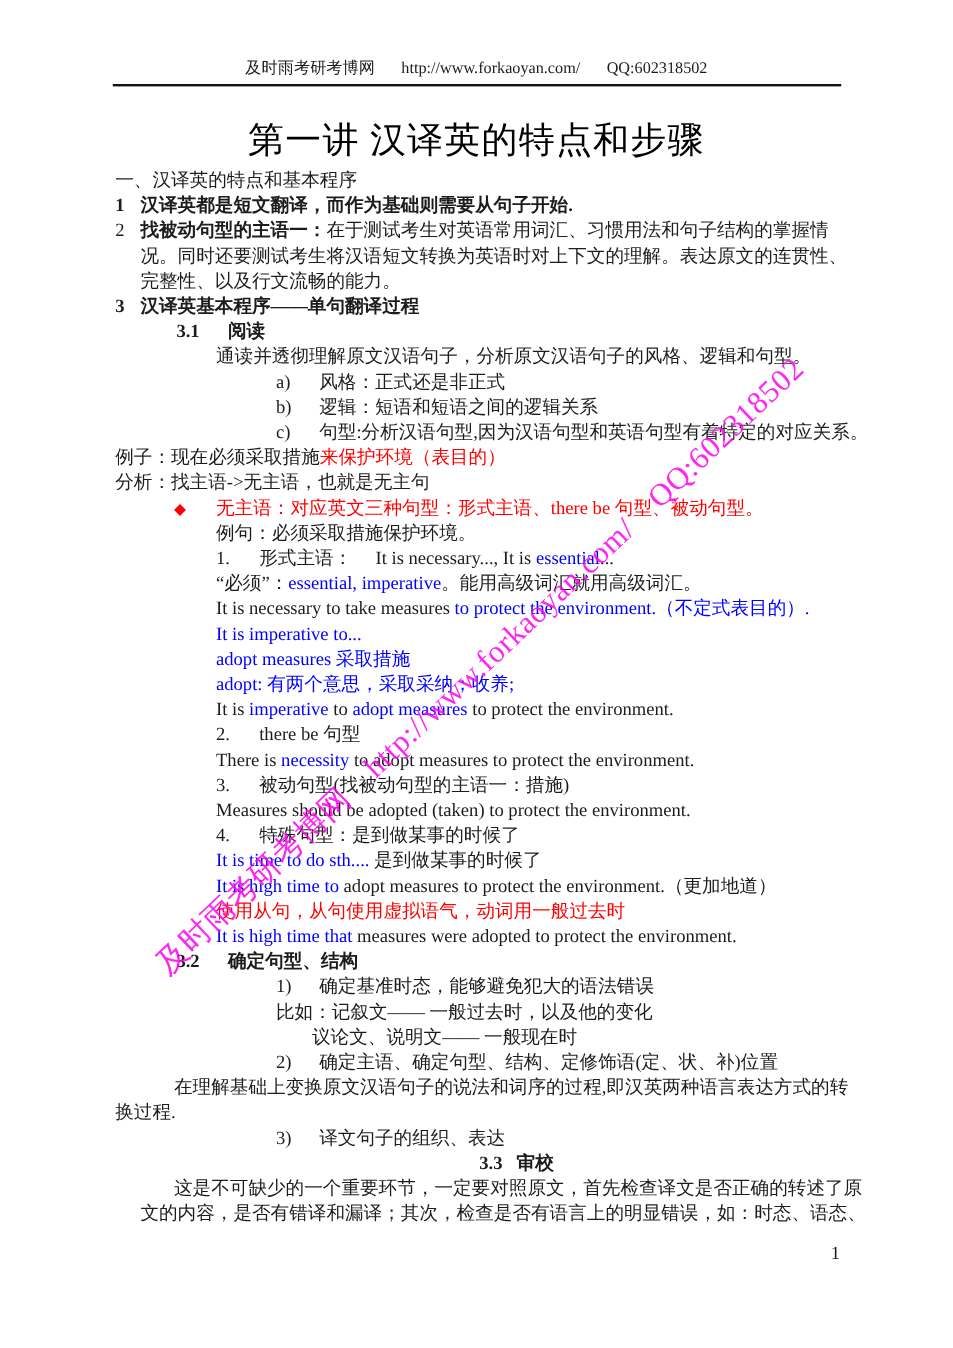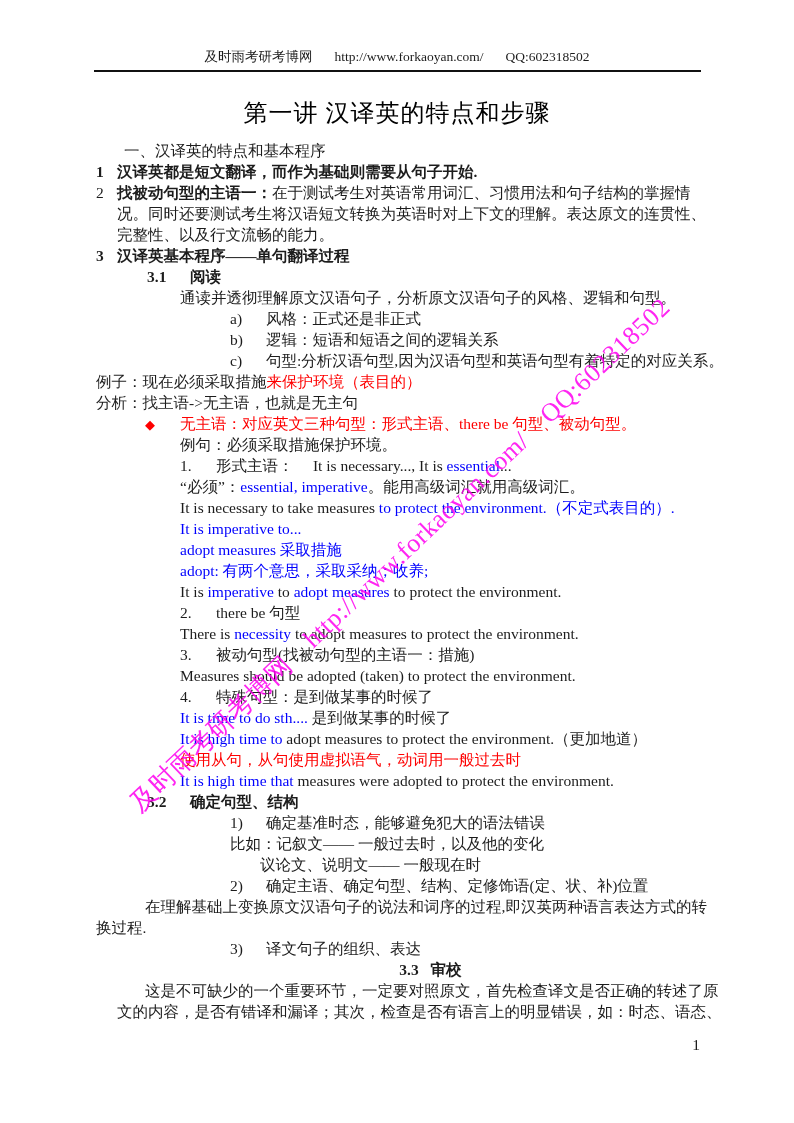--- a/index.html
+++ b/index.html
@@ -27,21 +27,21 @@
   }
   .hdr span{margin:0 11px;}
   .rule{
     position:absolute;top:70px;left:94px;width:607px;
     border-top:2px solid #111;height:0;
   }
 
   
   .title{
     position:absolute;top:97px;left:0;width:100%;
-    text-align:center;font-size:24px;color:#000;
+    text-align:center;font-size:30px;color:#000;
     letter-spacing:1px;
   }
 
   
   #content{
     position:absolute;top:140px;left:96px;width:606px;
   }
   .line{
     height:21px;line-height:21px;font-size:15.5px;
     white-space:nowrap;
@@ -78,21 +78,21 @@
 
   <div class="hdr">
     <span>及时雨考研考博网</span><span>http://www.forkaoyan.com/</span><span>QQ:602318502</span>
   </div>
 
   <div class="rule"></div>
 
   <div class="title">第一讲 汉译英的特点和步骤</div>
 
   <div id="content">
-      <div class="line" style="padding-left: 0px; margin-left: 28px;"><span class="sg-k">一、汉译英的特点和基本程序</span></div>
+      <div class="line" style="padding-left: 0px;"><span class="sg-k">一、汉译英的特点和基本程序</span></div>
       <div class="line" style="padding-left: 0px;"><span class="sg-kb n1">1</span><span class="sg-kb">汉译英都是短文翻译，而作为基础则需要从句子开始.</span></div>
       <div class="line" style="padding-left: 0px;"><span class="sg-k n1">2</span><span class="sg-kb">找被动句型的主语一：</span><span class="sg-k">在于测试考生对英语常用词汇、习惯用法和句子结构的掌握情</span></div>
       <div class="line" style="padding-left: 21px;"><span class="sg-k">况。同时还要测试考生将汉语短文转换为英语时对上下文的理解。表达原文的连贯性、</span></div>
       <div class="line" style="padding-left: 21px;"><span class="sg-k">完整性、以及行文流畅的能力。</span></div>
       <div class="line" style="padding-left: 0px;"><span class="sg-kb n1">3</span><span class="sg-kb">汉译英基本程序——单句翻译过程</span></div>
       <div class="line" style="padding-left: 51px;"><span class="sg-kb n2">3.1</span><span class="sg-kb">阅读</span></div>
       <div class="line" style="padding-left: 84px;"><span class="sg-k">通读并透彻理解原文汉语句子，分析原文汉语句子的风格、逻辑和句型。</span></div>
       <div class="line" style="padding-left: 134px;"><span class="sg-k n3">a)</span><span class="sg-k">风格：正式还是非正式</span></div>
       <div class="line" style="padding-left: 134px;"><span class="sg-k n3">b)</span><span class="sg-k">逻辑：短语和短语之间的逻辑关系</span></div>
       <div class="line" style="padding-left: 134px;"><span class="sg-k n3">c)</span><span class="sg-k">句型:分析汉语句型,因为汉语句型和英语句型有着特定的对应关系。</span></div>

